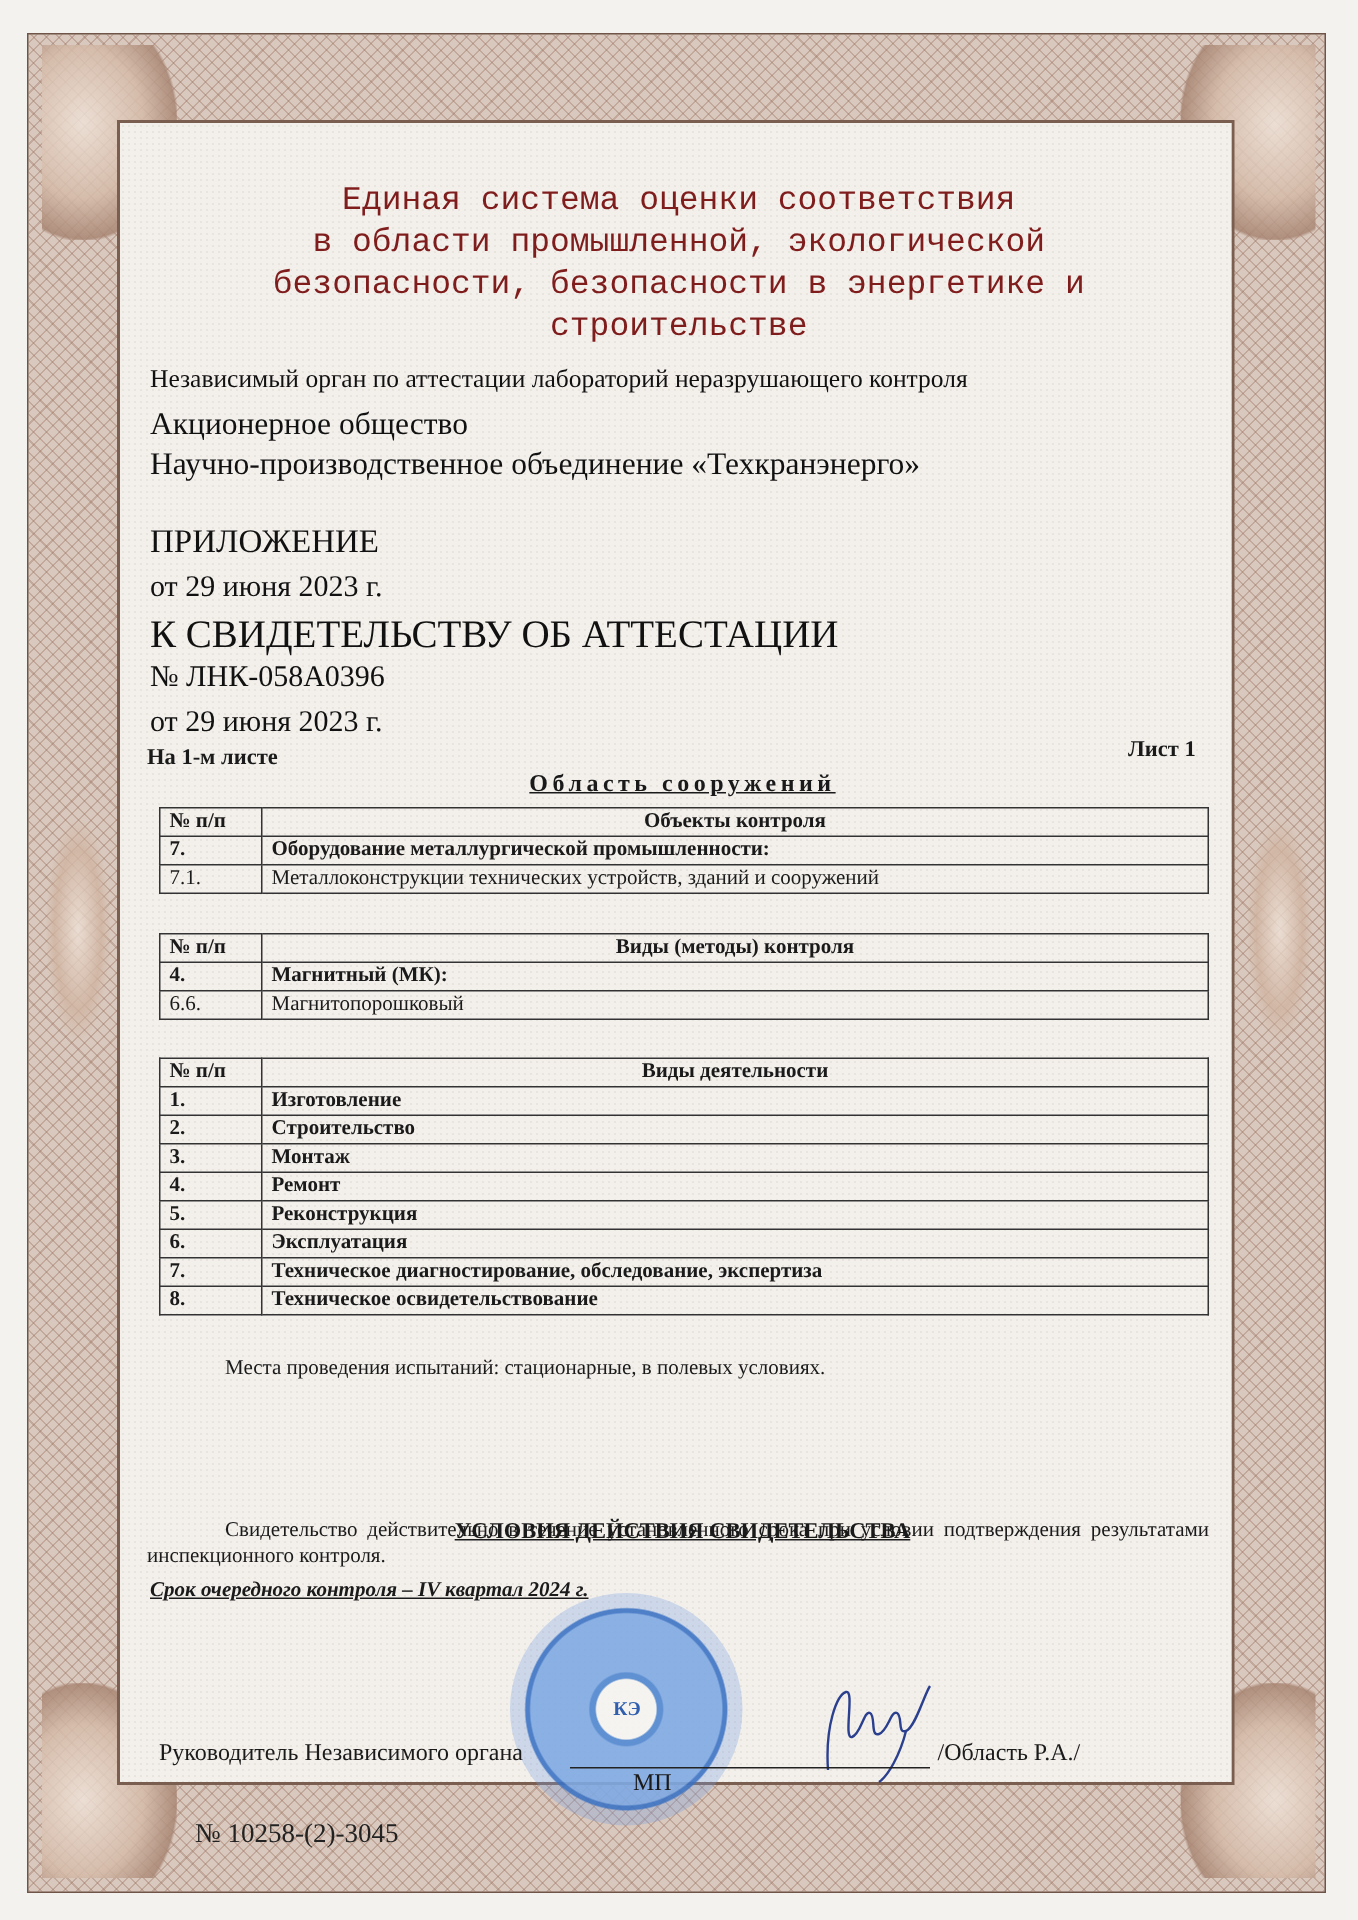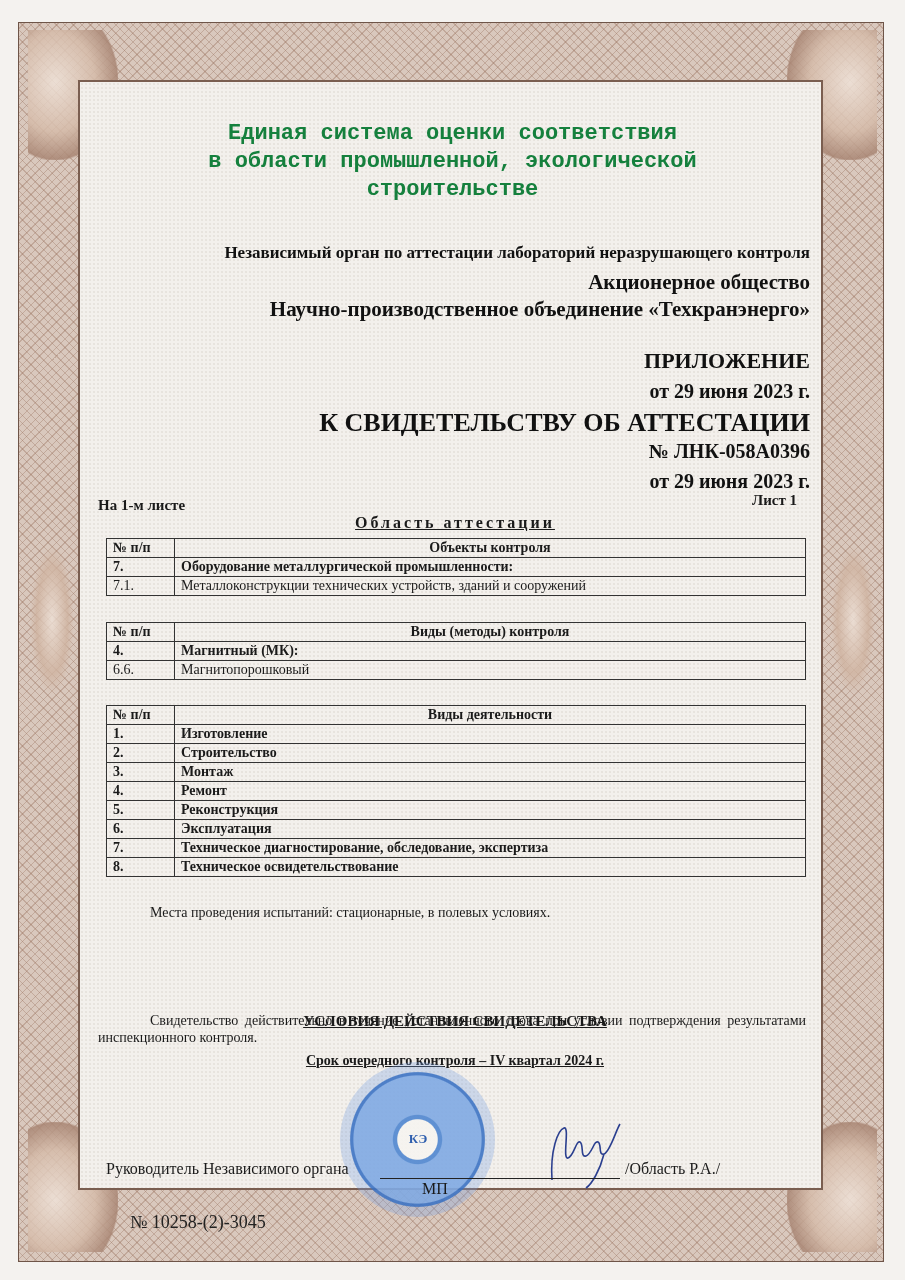--- a/index.html
+++ b/index.html
@@ -42,26 +42,26 @@
   .corner.br { right: 28px; bottom: 28px; transform: scale(-1,-1); }
   .side-orn {
     position: absolute; width: 44px; height: 150px;
     background: radial-gradient(ellipse at 50% 50%, #efe2d8 0%, #cfb3a0 50%, transparent 70%);
     opacity: 0.8;
   }
 
   .content { position: absolute; left: 0; top: 0; width: 905px; height: 1280px; }
   .mono-title {
     position: absolute; left: 100px; width: 705px; text-align: center;
-    font-family: "Liberation Mono", monospace; font-weight: bold;
-    font-size: 22px; line-height: 28px; top: 120px; color: #15803d;
+    font-family: "Liberation Mono", monospace; font-weight: normal;
+    font-size: 22px; line-height: 28px; top: 120px; color: #7f1d1d;
   }
   .center-line {
-    position: absolute; left: 100px; width: 710px; text-align: right;
-    font-weight: bold; color: #111;
+    position: absolute; left: 100px; width: 710px; text-align: left;
+    font-weight: normal; color: #111;
   }
   .org1 { top: 243px; font-size: 17px; }
   .org2 { top: 270px; font-size: 21px; }
   .org3 { top: 297px; font-size: 21px; }
   .app-title { top: 348px; font-size: 22px; }
   .app-date { top: 380px; font-size: 20px; }
   .cert-title { top: 408px; font-size: 26px; }
   .cert-num { top: 440px; font-size: 20px; }
   .cert-date { top: 470px; font-size: 20px; }
   .left-note { position: absolute; left: 98px; top: 497px; font-size: 15px; font-weight: bold; }
@@ -92,22 +92,22 @@
   .p2 { left: 150px; top: 937px; }
   .cond-title {
     position: absolute; left: 100px; width: 710px; top: 1013px; text-align: center;
     font-weight: bold; font-size: 15px; text-decoration: underline;
   }
   .cond-text {
     position: absolute; left: 98px; width: 708px; top: 1012px;
     font-size: 14px; line-height: 17px; text-align: justify; text-indent: 52px;
   }
   .control-term {
-    position: absolute; left: 100px; width: 710px; top: 1053px; text-align: center;
-    font-size: 14px; font-weight: bold; text-decoration: underline;
+    position: absolute; left: 100px; width: 710px; top: 1053px; 
+    font-size: 14px; font-weight: bold; font-style: italic; text-decoration: underline;
   }
   .head-label { position: absolute; left: 106px; top: 1160px; font-size: 16px; }
   .sign-line { position: absolute; left: 380px; top: 1178px; width: 240px; border-bottom: 1px solid #222; }
   .signer { position: absolute; left: 625px; top: 1160px; font-size: 16px; }
   .mp { position: absolute; left: 422px; top: 1180px; font-size: 16px; }
   .reg-num { position: absolute; left: 130px; top: 1212px; font-size: 18px; color: #222; }
 
   .stamp {
     position: absolute; left: 340px; top: 1062px; width: 155px; height: 155px;
     border-radius: 50%;
@@ -130,36 +130,37 @@
 <div class="corner br"></div>
 <div class="side-orn" style="left:30px; top:545px;"></div>
 <div class="side-orn" style="right:30px; top:545px; transform:scaleX(-1);"></div>
 <div class="frame-inner-line"></div>
 <div class="paper"></div>
 
 <div class="content">
   <div class="mono-title">
     <div>Единая система оценки соответствия</div>
     <div>в области промышленной, экологической</div>
+    <div>безопасности, безопасности в энергетике и</div>
     <div>строительстве</div>
   </div>
 
   <div class="center-line org1">Независимый орган по аттестации лабораторий неразрушающего контроля</div>
   <div class="center-line org2">Акционерное общество</div>
   <div class="center-line org3">Научно-производственное объединение «Техкранэнерго»</div>
 
   <div class="center-line app-title">ПРИЛОЖЕНИЕ</div>
   <div class="center-line app-date">от 29 июня 2023 г.</div>
   <div class="center-line cert-title">К СВИДЕТЕЛЬСТВУ ОБ АТТЕСТАЦИИ</div>
   <div class="center-line cert-num">№ ЛНК-058А0396</div>
   <div class="center-line cert-date">от 29 июня 2023 г.</div>
 
   <div class="left-note">На 1-м листе</div>
   <div class="right-note">Лист 1</div>
-  <div class="scope-title"><span>Область аттестации</span></div>
+  <div class="scope-title"><span>Область сооружений</span></div>
 
   <table class="doc" id="t1">
     <tbody>
         <tr class="head">
       <td class="num">№ п/п</td>
       <td class="title">Объекты контроля</td>
     </tr>
     <tr class="bold">
       <td class="num">7.</td>
       <td>Оборудование металлургической промышленности:</td>

